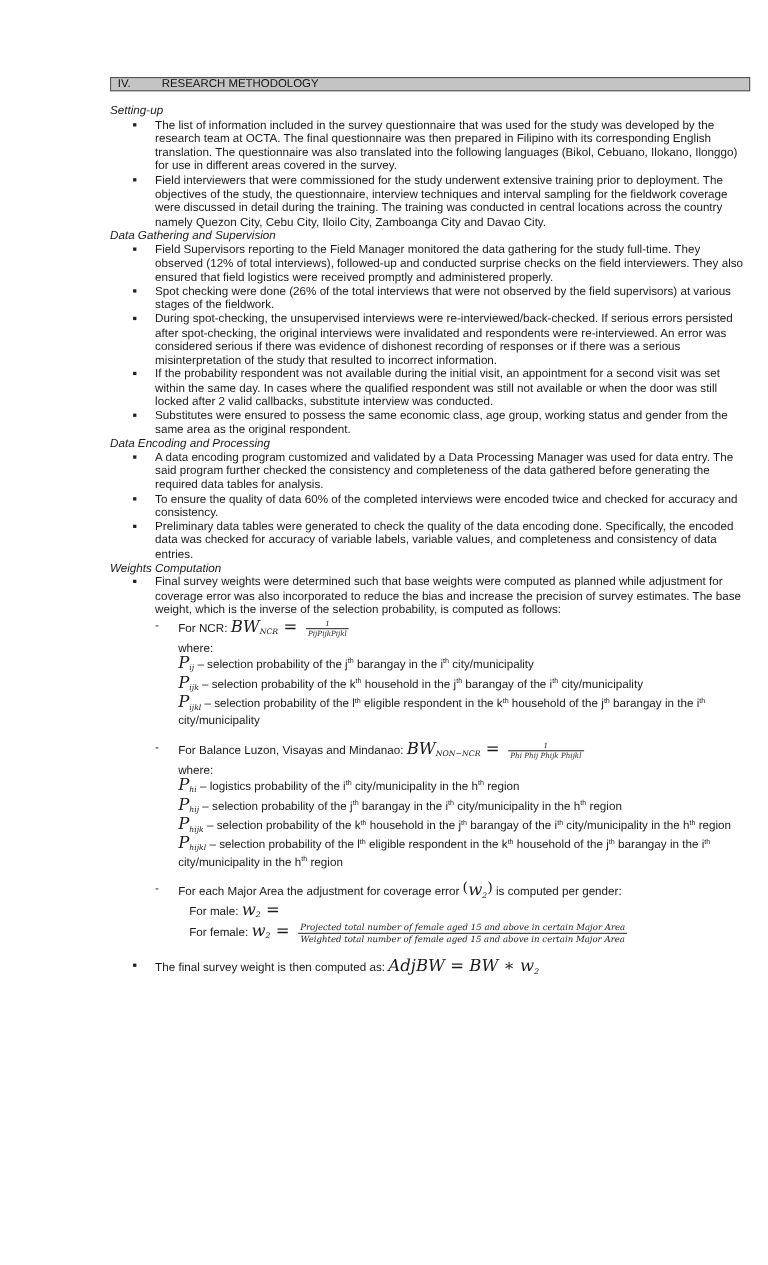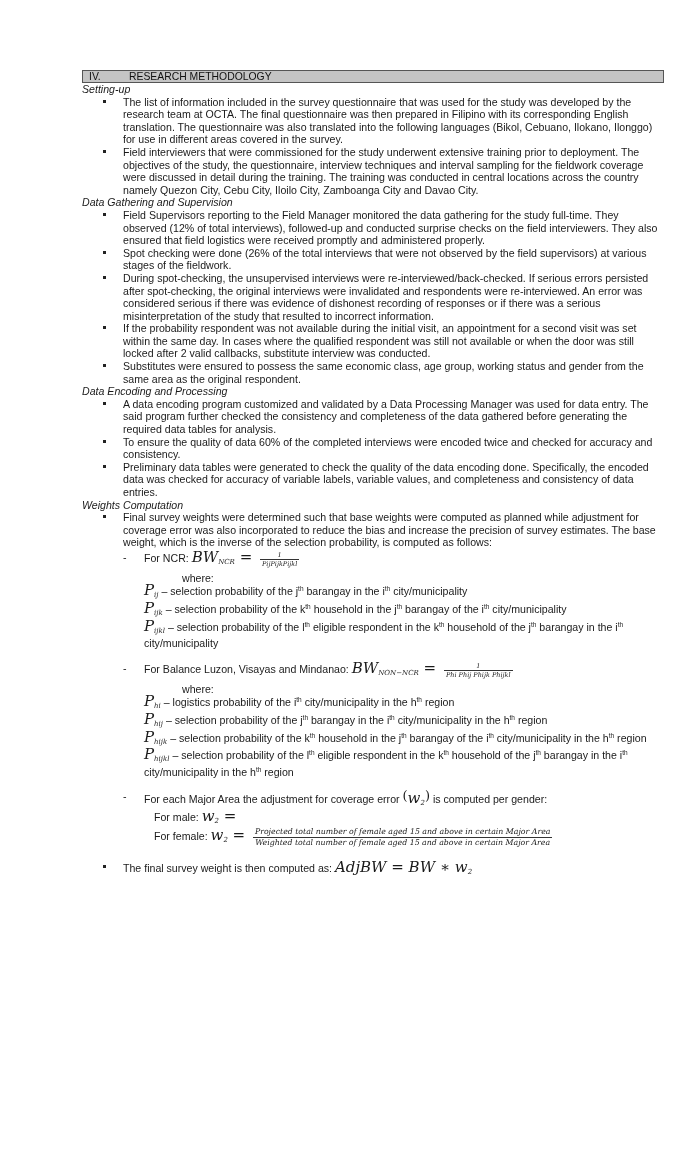--- a/index.html
+++ b/index.html
@@ -1,29 +1,29 @@
 <!DOCTYPE html>
 <html><head>
 <meta charset="utf-8">
 <style>
   html, body { margin: 0; padding: 0; background: #ffffff; }
   body { width: 698px; height: 1150px; position: relative; overflow: hidden;
          font-family: "Liberation Sans", sans-serif; color: #1a1a1a; font-size: 10.6px; line-height: 12.6px; }
-  .page { position: absolute; left: 82px; top: 70px; width: 582px; }
+  .page { position: absolute; left: 100px; top: 70px; width: 582px; }
   .section-bar { height: 13px; background: #c4c4c4; border: 1px solid #555; box-sizing: border-box;
                  display: flex; align-items: center; font-size: 10.4px; line-height: 11px; color: #111; }
   .section-bar .num { width: 40px; padding-left: 6px; }
   .sub { font-style: italic; margin-top: 0; }
-  .sub.first { }
+  .sub.first { margin-top: 12px; }
   ul.b { list-style: none; margin: 0; padding: 0; }
   ul.b > li { position: relative; padding-left: 41px; }
   ul.b > li .bullet { position: absolute; left: 21px; top: 4px; width: 3px; height: 3px; background: #222; }
   .dash-item { position: relative; padding-left: 21px; margin-top: 2px; }
   .dash-item .dash { position: absolute; left: 0; top: 0; }
-  .where { margin-top: 3px; margin-left: 38px; }
+  .where { margin-top: 3px; }
   .def { font-family: "Liberation Sans", sans-serif; }
   .m { font-family: "DejaVu Serif", serif; font-style: italic; font-size: 15px; }
   .msub { font-size: 7px; vertical-align: -2px; font-style: italic; font-family: "DejaVu Serif", serif; }
   sup.s { font-size: 6.5px; vertical-align: 4px; line-height: 0; }
   .frac { display: inline-flex; flex-direction: column; align-items: center; vertical-align: middle; margin-left: 3px; }
   .frac .n { font-family: "DejaVu Serif", serif; font-style: italic; font-size: 6.5px; line-height: 8px; padding: 0 2px; }
   .frac .d { font-family: "DejaVu Serif", serif; font-style: italic; font-size: 6.5px; line-height: 8px; border-top: 0.8px solid #333; padding: 0 2px; text-align: center; }
   .frac.big .n, .frac.big .d { font-size: 7.8px; line-height: 9.5px; }
   .gap { height: 10px; }
   .w2paren { font-family: "DejaVu Serif", serif; font-size: 13px; vertical-align: 3px; }

